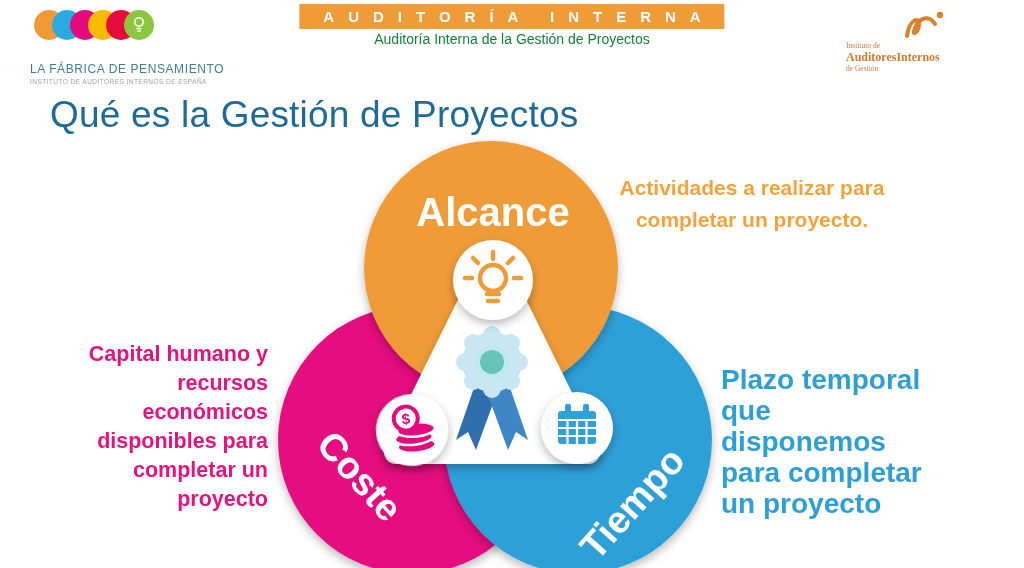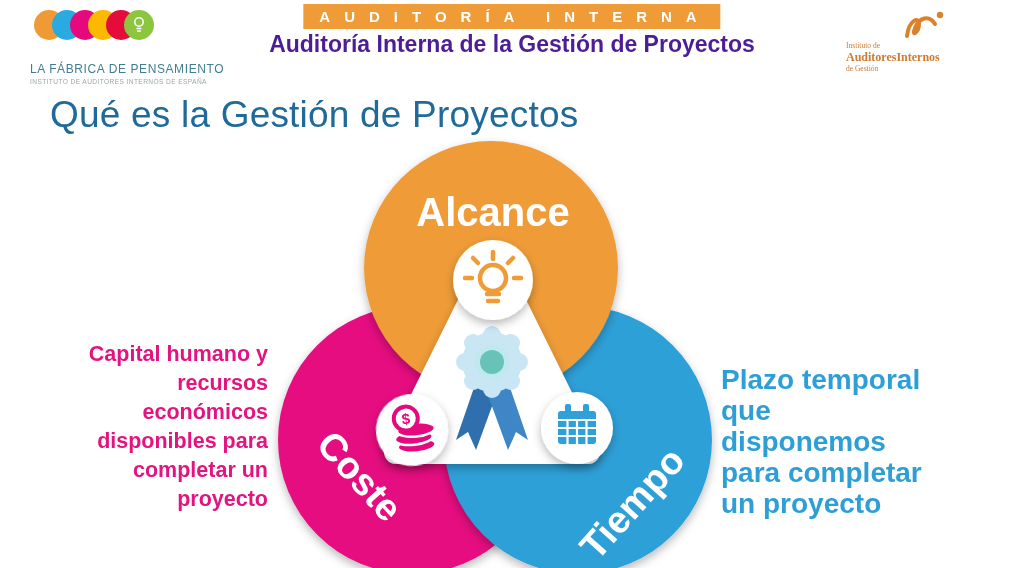--- a/index.html
+++ b/index.html
@@ -2,23 +2,23 @@
 <html><head>
 <meta charset="utf-8">
 <style>
   html,body{margin:0;padding:0;background:#fff;}
   .slide{position:relative;width:1024px;height:568px;background:#fff;overflow:hidden;
          font-family:"Liberation Sans",sans-serif;}
 
   
   .banner{position:absolute;top:4px;left:50%;transform:translateX(-50%);
           background:#EF9C38;color:#fff;font-size:15px;font-weight:bold;
-          letter-spacing:14px;padding:4px 10px 4px 16px;white-space:nowrap;}
+          letter-spacing:14px;padding:4px 10px 4px 24px;white-space:nowrap;}
   .banner-sub{position:absolute;top:31px;left:50%;transform:translateX(-50%);
-          color:#4c1d95;font-size:23px;font-weight:700;white-space:nowrap;}
+          color:#15803d;font-size:14px;font-weight:400;white-space:nowrap;}
 
   
   .logo-left{position:absolute;left:30px;top:10px;width:230px;}
   .logo-circles{display:flex;height:32px;margin-left:4px;}
   .lc{width:30px;height:30px;border-radius:50%;flex:0 0 30px;}
   .lc+.lc{margin-left:-12px;}
   .lc1{background:#F09A36;z-index:1}.lc2{background:#29ABE2;z-index:2}
   .lc3{background:#E6097E;z-index:3}.lc4{background:#FBB900;z-index:4}
   .lc5{background:#E40C3B;z-index:5}
   .lc6{background:#8CC63F;z-index:6;display:flex;align-items:center;justify-content:center;}
@@ -154,20 +154,22 @@
         <line x1="0" y1="-8" x2="0" y2="16"></line>
         <line x1="9.5" y1="-8" x2="9.5" y2="16"></line>
       </g>
     </g>
 
     <text x="493" y="226" text-anchor="middle" font-size="40" font-weight="bold" fill="#fff" font-family="Liberation Sans, sans-serif">Alcance</text>
     <text text-anchor="middle" font-size="38" font-weight="bold" fill="#fff" font-family="Liberation Sans, sans-serif" transform="translate(350,485) rotate(48)">Coste</text>
     <text text-anchor="middle" font-size="38" font-weight="bold" fill="#fff" font-family="Liberation Sans, sans-serif" transform="translate(642,512) rotate(-48)">Tiempo</text>
   </svg>
 
+  <div class="note note-alcance">Actividades a realizar para
+completar un proyecto.</div>
   <div class="note note-coste">Capital humano y
 recursos
 económicos
 disponibles para
 completar un
 proyecto</div>
   <div class="note note-tiempo">Plazo temporal
 que disponemos
 para completar
 un proyecto</div>

